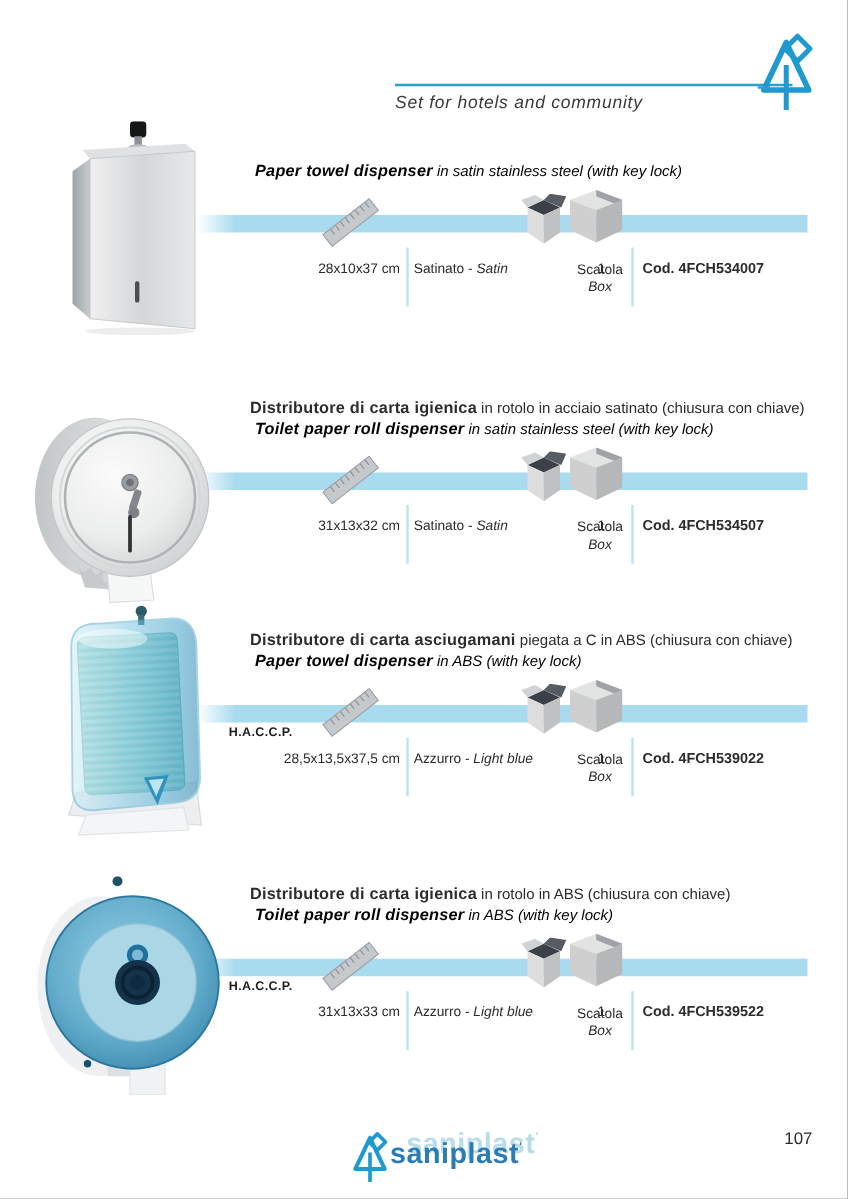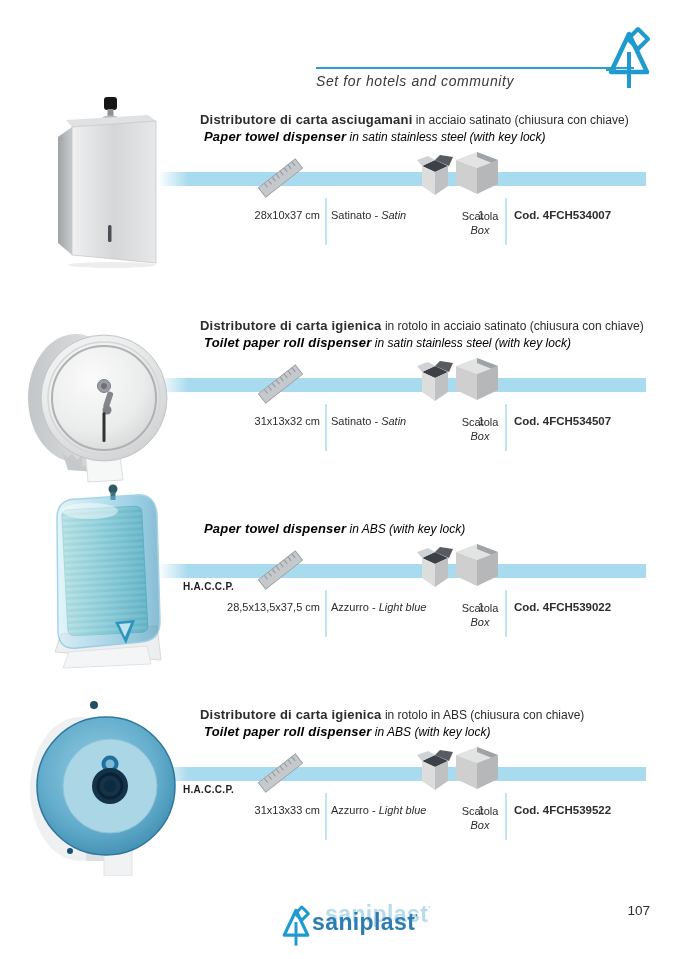--- a/index.html
+++ b/index.html
@@ -57,24 +57,20 @@
   <div class="hdr-sub">Set for hotels and community</div>
   <svg class="hdr-logo" viewBox="0 0 46 64">
     <polygon points="32,3 42,13 32,23 22,13" fill="none" stroke="#1e9ad0" stroke-width="4" stroke-linejoin="round"></polygon>
     <polygon points="23,8 5,46 41,46" fill="none" stroke="#1e9ad0" stroke-width="4.5" stroke-linejoin="round"></polygon>
     <line x1="23" y1="26" x2="23" y2="62" stroke="#1e9ad0" stroke-width="4"></line>
     <line x1="0" y1="44" x2="10" y2="44" stroke="#2ba0cc" stroke-width="2"></line>
   </svg>
 
   <div class="section sec1">
     <div class="bar"></div>
-    <div class="p-title">
-      <span class="b">Distributore di carta asciugamani</span>
-      <span>in acciaio satinato (chiusura con chiave)</span>
-    </div>
     <div class="p-sub">
       <span class="bi">Paper towel dispenser</span>
       <span class="i">in satin stainless steel (with key lock)</span>
     </div>
     <svg class="icon ruler" viewBox="0 0 13 48">
       <rect x="0.5" y="0.5" width="12" height="47" fill="#c6c9cc" stroke="#9aa0a5"></rect>
       <g stroke="#8f959a" stroke-width="1">
         <line x1="1" y1="5" x2="6" y2="5"></line>
           <line x1="1" y1="10" x2="6" y2="10"></line>
         <line x1="1" y1="15" x2="6" y2="15"></line>
@@ -205,20 +201,24 @@
       <circle cx="80" cy="72" r="6.5" fill="#9a9ea2" stroke="#7c8084" stroke-width="1"></circle>
       <circle cx="80" cy="72" r="3" fill="#6e7276"></circle>
       <rect x="84" y="77" width="6" height="17" rx="2" fill="#83878b" transform="rotate(18 84 77)"></rect>
       <circle cx="83" cy="96" r="4.5" fill="#7d8185"></circle>
       <rect x="78.5" y="98" width="3" height="30" rx="1.5" fill="#2f3336"></rect>
     </svg>
   </div>
 
   <div class="section sec3">
     <div class="bar"></div>
+    <div class="p-title">
+      <span class="b">Distributore di carta asciugamani</span>
+      <span>piegata a C in ABS (chiusura con chiave)</span>
+    </div>
     <div class="p-sub">
       <span class="bi">Paper towel dispenser</span>
       <span class="i">in ABS (with key lock)</span>
     </div>
     <div class="haccp">H.A.C.C.P.</div>
     <svg class="icon ruler" viewBox="0 0 13 48">
       <rect x="0.5" y="0.5" width="12" height="47" fill="#c6c9cc" stroke="#9aa0a5"></rect>
       <g stroke="#8f959a" stroke-width="1">
         <line x1="1" y1="5" x2="6" y2="5"></line>
           <line x1="1" y1="10" x2="6" y2="10"></line>

